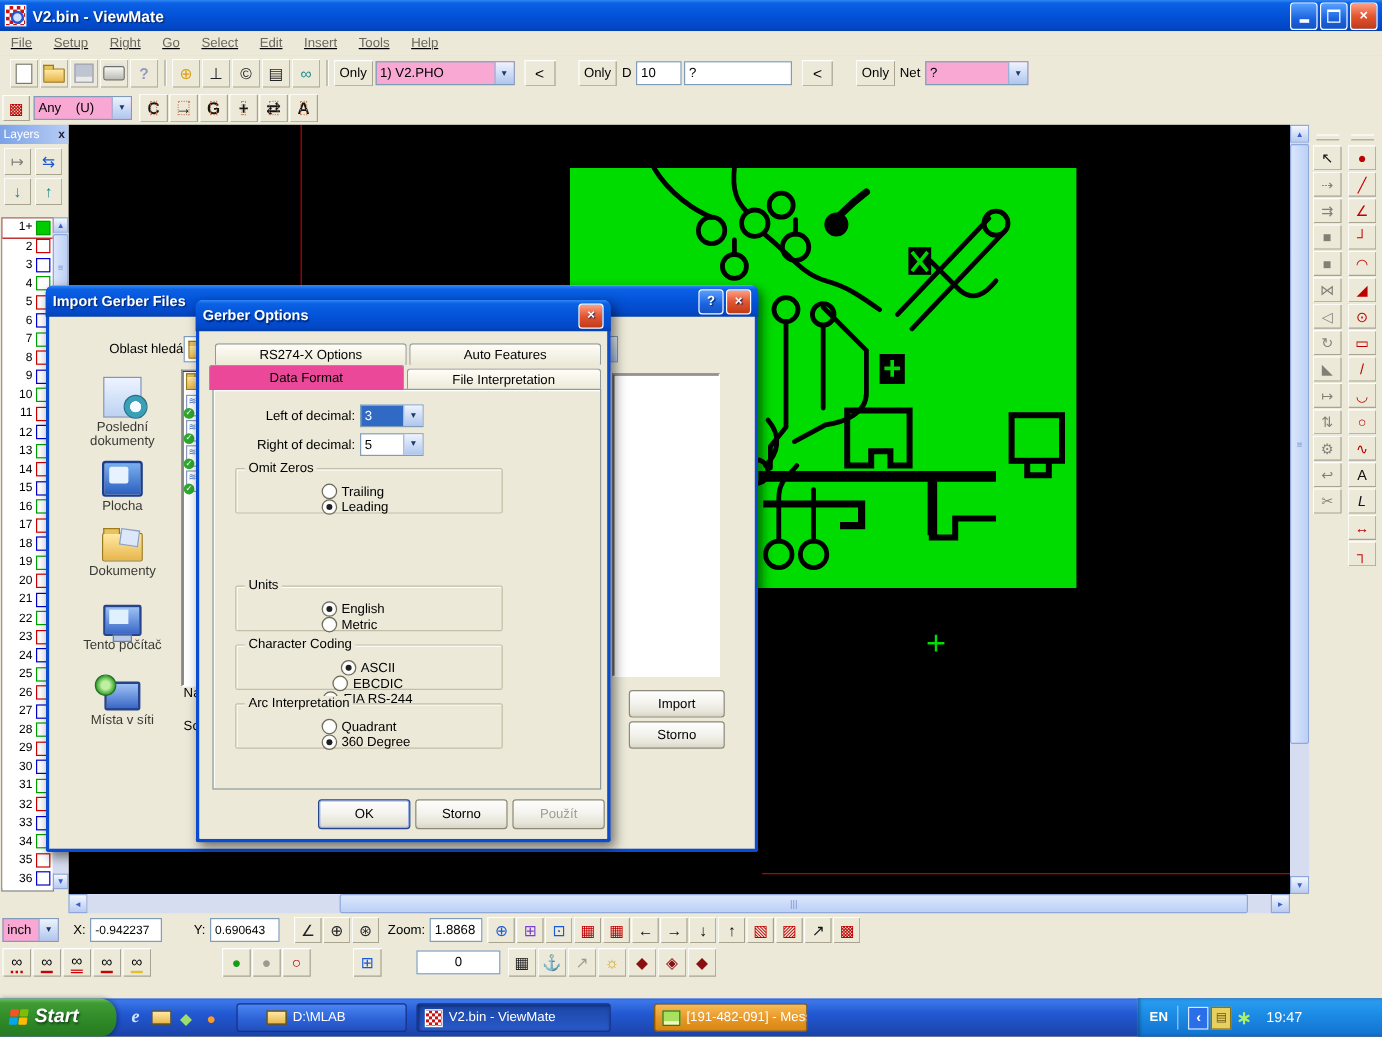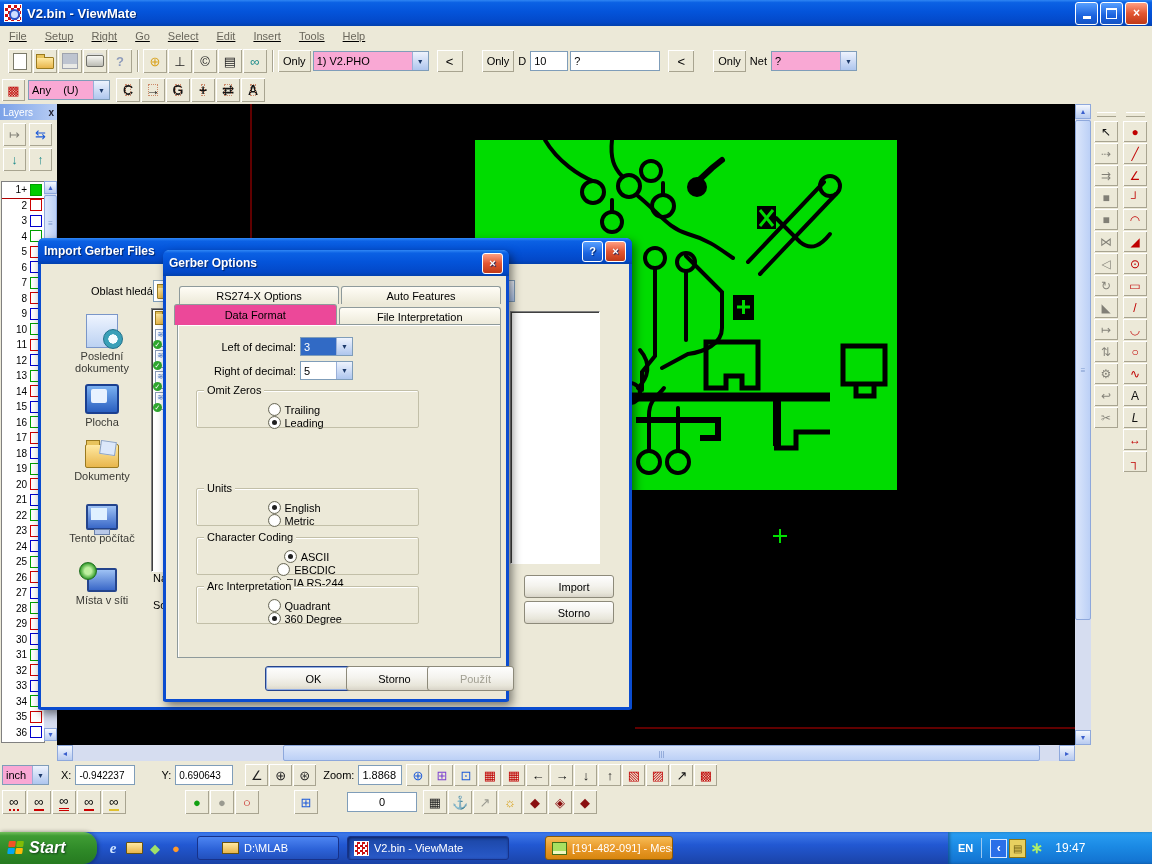--- a/index.html
+++ b/index.html
@@ -78,21 +78,21 @@
   .dlg{position:absolute;background:#ece9d8;border:3px solid #0a4cd0;border-top:none;border-radius:6px 6px 3px 3px;
     box-shadow:3px 4px 10px rgba(0,0,0,.5);box-sizing:border-box;}
   .dtitle{height:26px;margin:0 -3px;border-radius:6px 6px 0 0;display:flex;align-items:center;padding:0 6px;box-sizing:border-box;
     background:linear-gradient(180deg,#3087f5 0%,#0b61e4 12%,#0454da 45%,#0348c8 85%,#0241ae 100%);
     color:#fff;font-weight:bold;font-size:12px;text-shadow:1px 1px 1px #00246a;}
   .dtitle .tx{flex:1;}
   .dbtn{width:19px;height:19px;margin-left:2px;border:1px solid #fff;border-radius:3px;display:flex;align-items:center;justify-content:center;
     background:linear-gradient(#57a0ff,#1b63df 60%,#1453c4);color:#fff;font-weight:bold;font-size:11px;}
   .dbtn.close{background:linear-gradient(#ff9f82,#e25632 50%,#c03a18);}
   .pbtn{position:absolute;background:linear-gradient(180deg,#fefefe,#f4f3ee 45%,#e8e6da 80%,#d8d4c8);
-    border:1px solid #8d8a7a;border-radius:3px;display:flex;align-items:center;justify-content:center;font-size:11px;padding-left:10px;}
+    border:1px solid #8d8a7a;border-radius:3px;display:flex;align-items:center;justify-content:center;font-size:11px;}
   .pbtn.default{border-color:#26448c;box-shadow:inset 0 0 0 1px #93aee2;}
   .pbtn.disabled{color:#a19f92;}
   .grp{position:absolute;border:1px solid #c2bfa8;border-radius:2px;box-shadow:inset 1px 1px 0 #fff;}
   .grp .glabel{position:absolute;top:-7px;left:7px;background:#ece9d8;padding:0 3px;}
   .grp .opts{position:absolute;left:9px;top:12px;right:2px;display:flex;align-items:center;flex-direction:column;}
   .opt{display:flex;align-items:center;width:87px;}
   .tight .opt{width:auto;margin-right:9px;}
   .rdo{width:11px;height:11px;border-radius:50%;border:1px solid #6a6a5a;background:radial-gradient(#fff 55%,#d8d4c4);position:relative;margin-right:4px;flex:none;}
   .rdo.on::after{content:"";position:absolute;left:3px;top:3px;width:5px;height:5px;border-radius:50%;background:#202020;}
   .tab{position:absolute;height:18px;background:linear-gradient(#fffdf6,#ece9d8);border:1px solid #8e9a9b;border-bottom:none;

